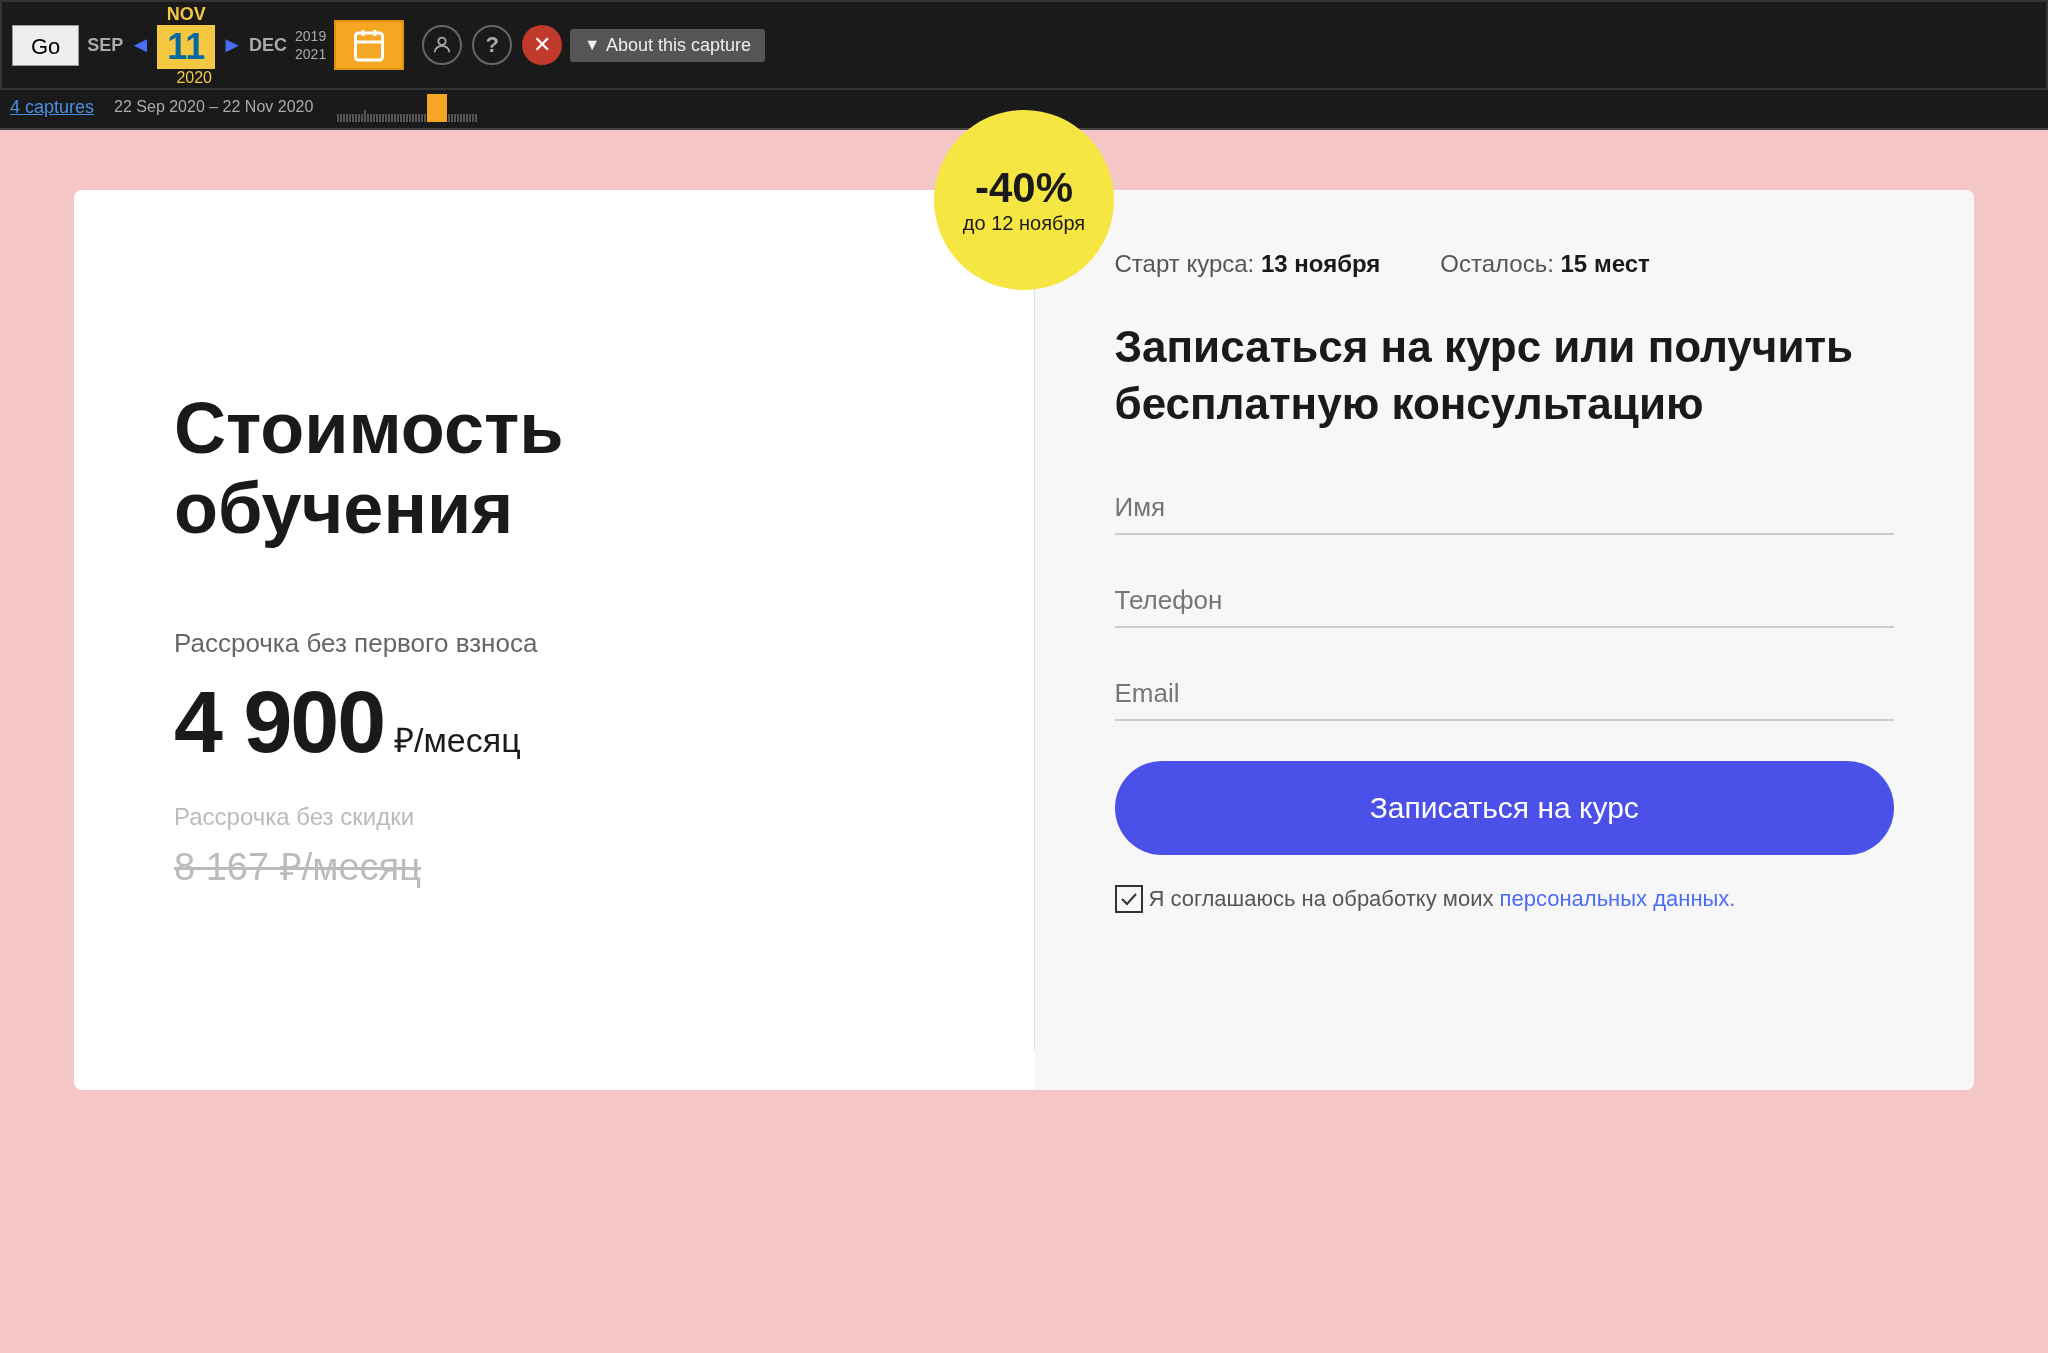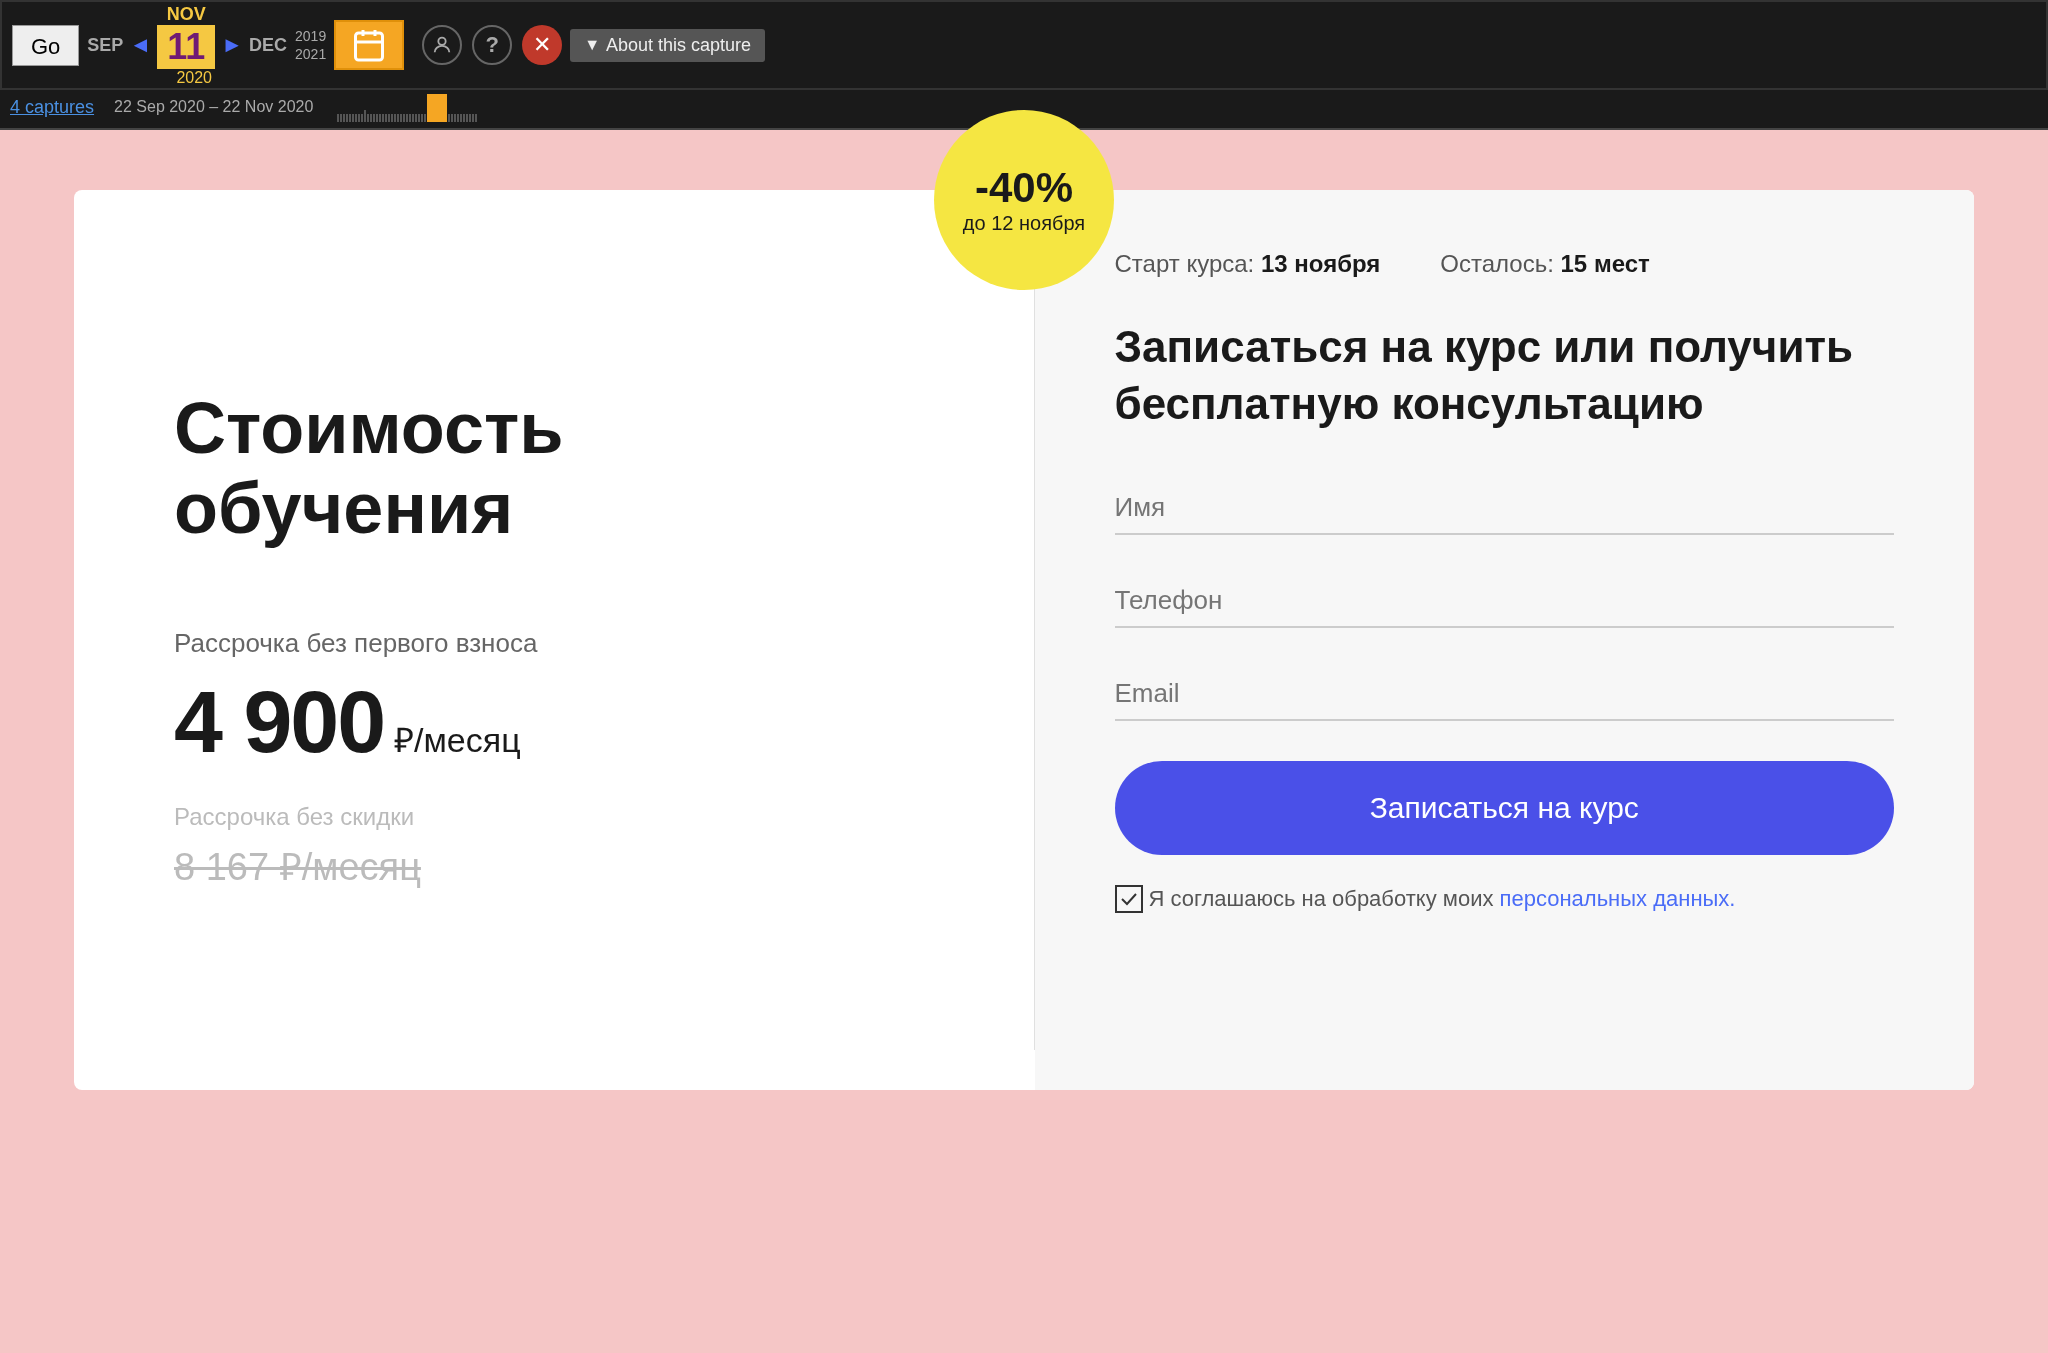--- a/index.html
+++ b/index.html
@@ -42,21 +42,21 @@
       font-size: 18px;
       color: #aaa;
       font-weight: bold;
     }
     .wb-month.active {
       color: #f5c842;
       background: #1a1a1a;
     }
     .wb-day-box {
       background: #f5c842;
-      color: #701a75;
+      color: #0369a1;
       font-size: 36px;
       font-weight: bold;
       padding: 4px 10px;
       line-height: 1;
     }
     .wb-year {
       font-size: 16px;
       color: #aaa;
     }
     .wb-year.active {

